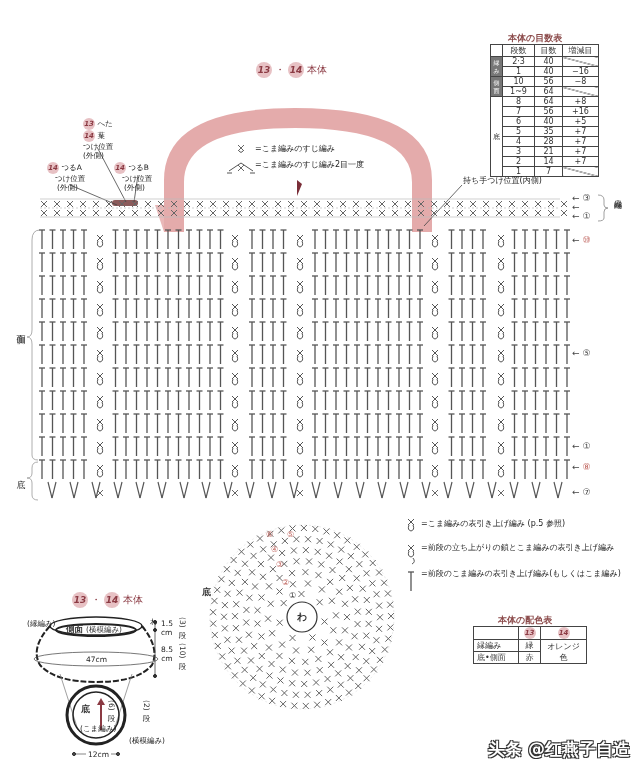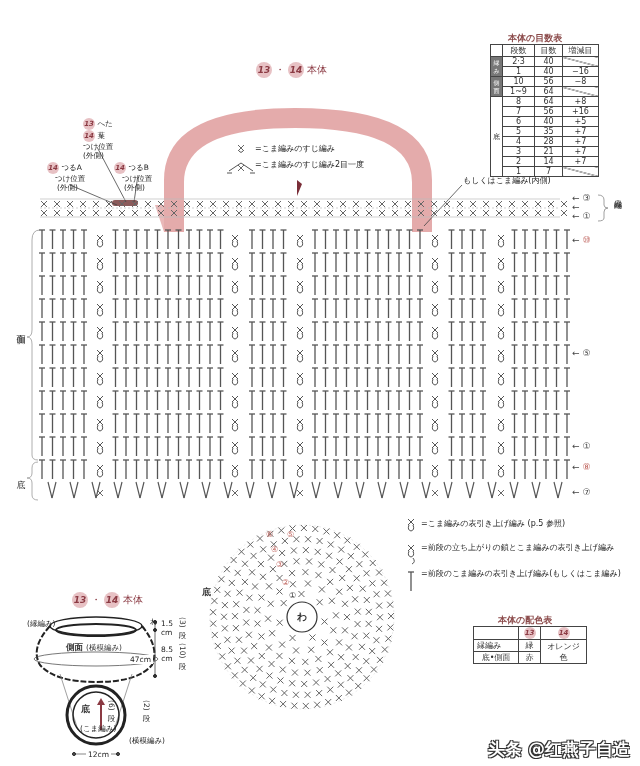--- a/index.html
+++ b/index.html
@@ -1035,21 +1035,21 @@
 <div class="abs lbl" style="left:47px; top:162px;">
   <div><span class="circ sm">14</span> <span>つるA</span></div>
   <div style="padding-left:8px">つけ位置</div>
   <div style="padding-left:10px">(外側)</div>
 </div>
 <div class="abs lbl" style="left:114px; top:162px;">
   <div><span class="circ sm">14</span> <span>つるB</span></div>
   <div style="padding-left:8px">つけ位置</div>
   <div style="padding-left:10px">(外側)</div>
 </div>
-<div class="abs lbl" style="left:463px; top:176px; font-size:8px;">もしくはこま編み(内側)</div>
+<div class="abs lbl" style="left:463px; top:176px; font-size:8px;">持ち手つけ位置(内側)</div>
 
 <div class="abs note" style="left:255px; top:144px;">=こま編みのすじ編み</div>
 <div class="abs note" style="left:255px; top:160px;">=こま編みのすじ編み2目一度</div>
 
 <div id="rowmarkers">
     <div class="abs arrow-lbl" style="left: 572px; top: 193px;">← <span style="color: rgb(68, 68, 68);">③</span></div>
     <div class="abs arrow-lbl" style="left: 572px; top: 202px;">← </div>
     <div class="abs arrow-lbl" style="left: 572px; top: 211px;">← <span style="color: rgb(68, 68, 68);">①</span></div>
     <div class="abs arrow-lbl" style="left: 572px; top: 235px;">← <span style="color: rgb(192, 101, 95);">⑩</span></div>
     <div class="abs arrow-lbl" style="left: 572px; top: 348px;">← <span style="color: rgb(68, 68, 68);">⑤</span></div>
@@ -1079,21 +1079,21 @@
       <td style="width:45px;"></td>
       <td style="width:22px;"><span class="circ sm">13</span></td>
       <td style="width:46px;"><span class="circ sm">14</span></td>
     </tr>
     <tr>
       <td style="text-align:left">縁編み</td>
       <td>緑</td>
       <td rowspan="2">オレンジ色</td>
     </tr>
     <tr>
-      <td style="text-align:center">底•側面</td>
+      <td style="text-align:left">底•側面</td>
       <td>赤</td>
     </tr>
   </tbody>
     </table>
 </div>
 
 <div class="abs" style="left:202px; top:586px; font-size:9px; font-weight:bold;">底</div>
 <div class="abs" style="left:297px; top:610px; font-size:10px; font-weight:bold;">わ</div>
 <div id="roundlabels">
     <div class="abs" style="left: 289px; top: 591px; font-size: 8px; color: rgb(68, 68, 68);">①</div>
@@ -1105,25 +1105,25 @@
   </div>
 
 <div class="abs" style="left:72px; top:592px; display:flex; align-items:center; gap:3px;">
   <span class="circ">13</span>
   <span class="title-main">・</span>
   <span class="circ">14</span>
   <span class="title-main">本体</span>
 </div>
 <div class="abs lbl" style="left:27px; top:619px;">(縁編み)</div>
 <div class="abs lbl" style="left:150px; top:617px;">わ</div>
-<div class="abs" style="left:66px; top:642px; font-size:8.5px; font-weight:bold;">
+<div class="abs" style="left:66px; top:624px; font-size:8.5px; font-weight:bold;">
   <span>側面</span>
   <span style="font-weight:normal; font-size:7.5px;">(横模編み)</span>
 </div>
-<div class="abs lbl" style="left:84px; top:655px; background:#fff; padding:0 2px;margin-left:44px;">47cm</div>
+<div class="abs lbl" style="left:84px; top:655px; background:#fff; padding:0 2px;">47cm</div>
 <div class="abs lbl" style="left:161px; top:619px; text-align:left;">
   <div>1.5</div>
     <div>cm</div>
 </div>
 <div class="abs lbl" style="left:161px; top:645px; text-align:center;">
   <div>8.5</div>
     <div>cm</div>
 </div>
 <div class="abs vtext lbl" style="left:178px; top:617px; font-size:7.5px;">(3段)</div>
 <div class="abs vtext lbl" style="left:178px; top:643px; font-size:7.5px;">(10段)</div>

